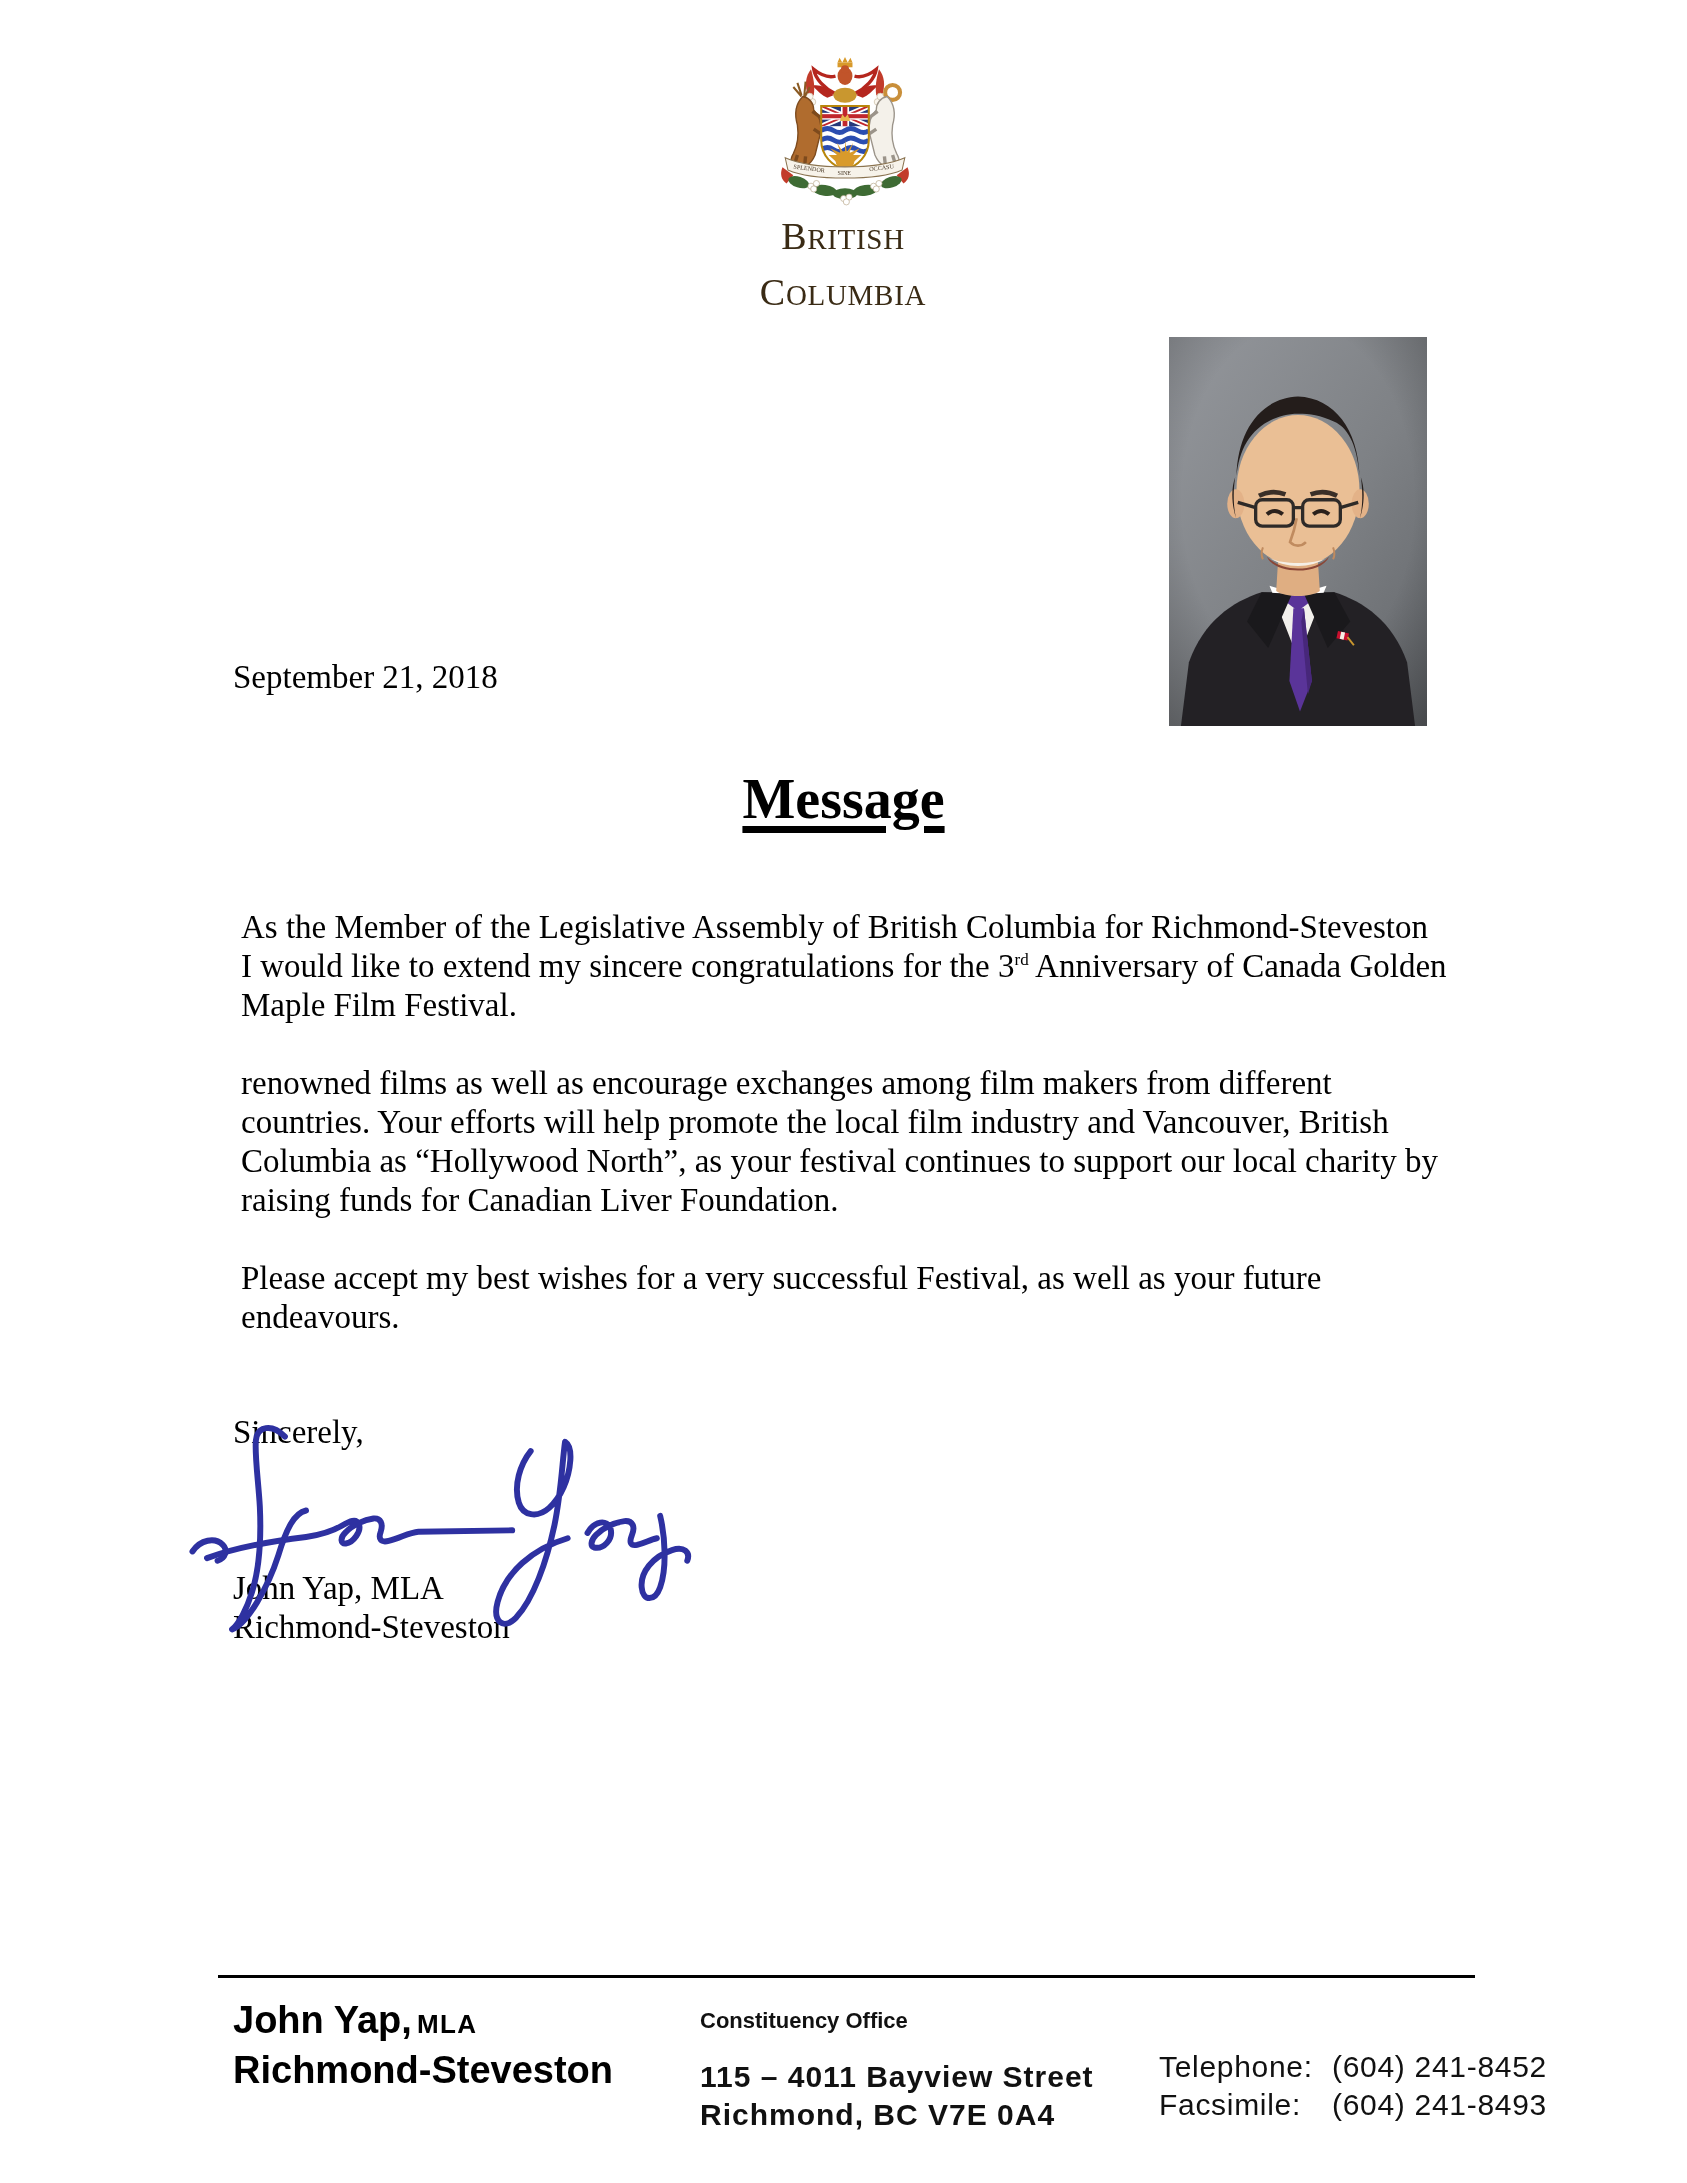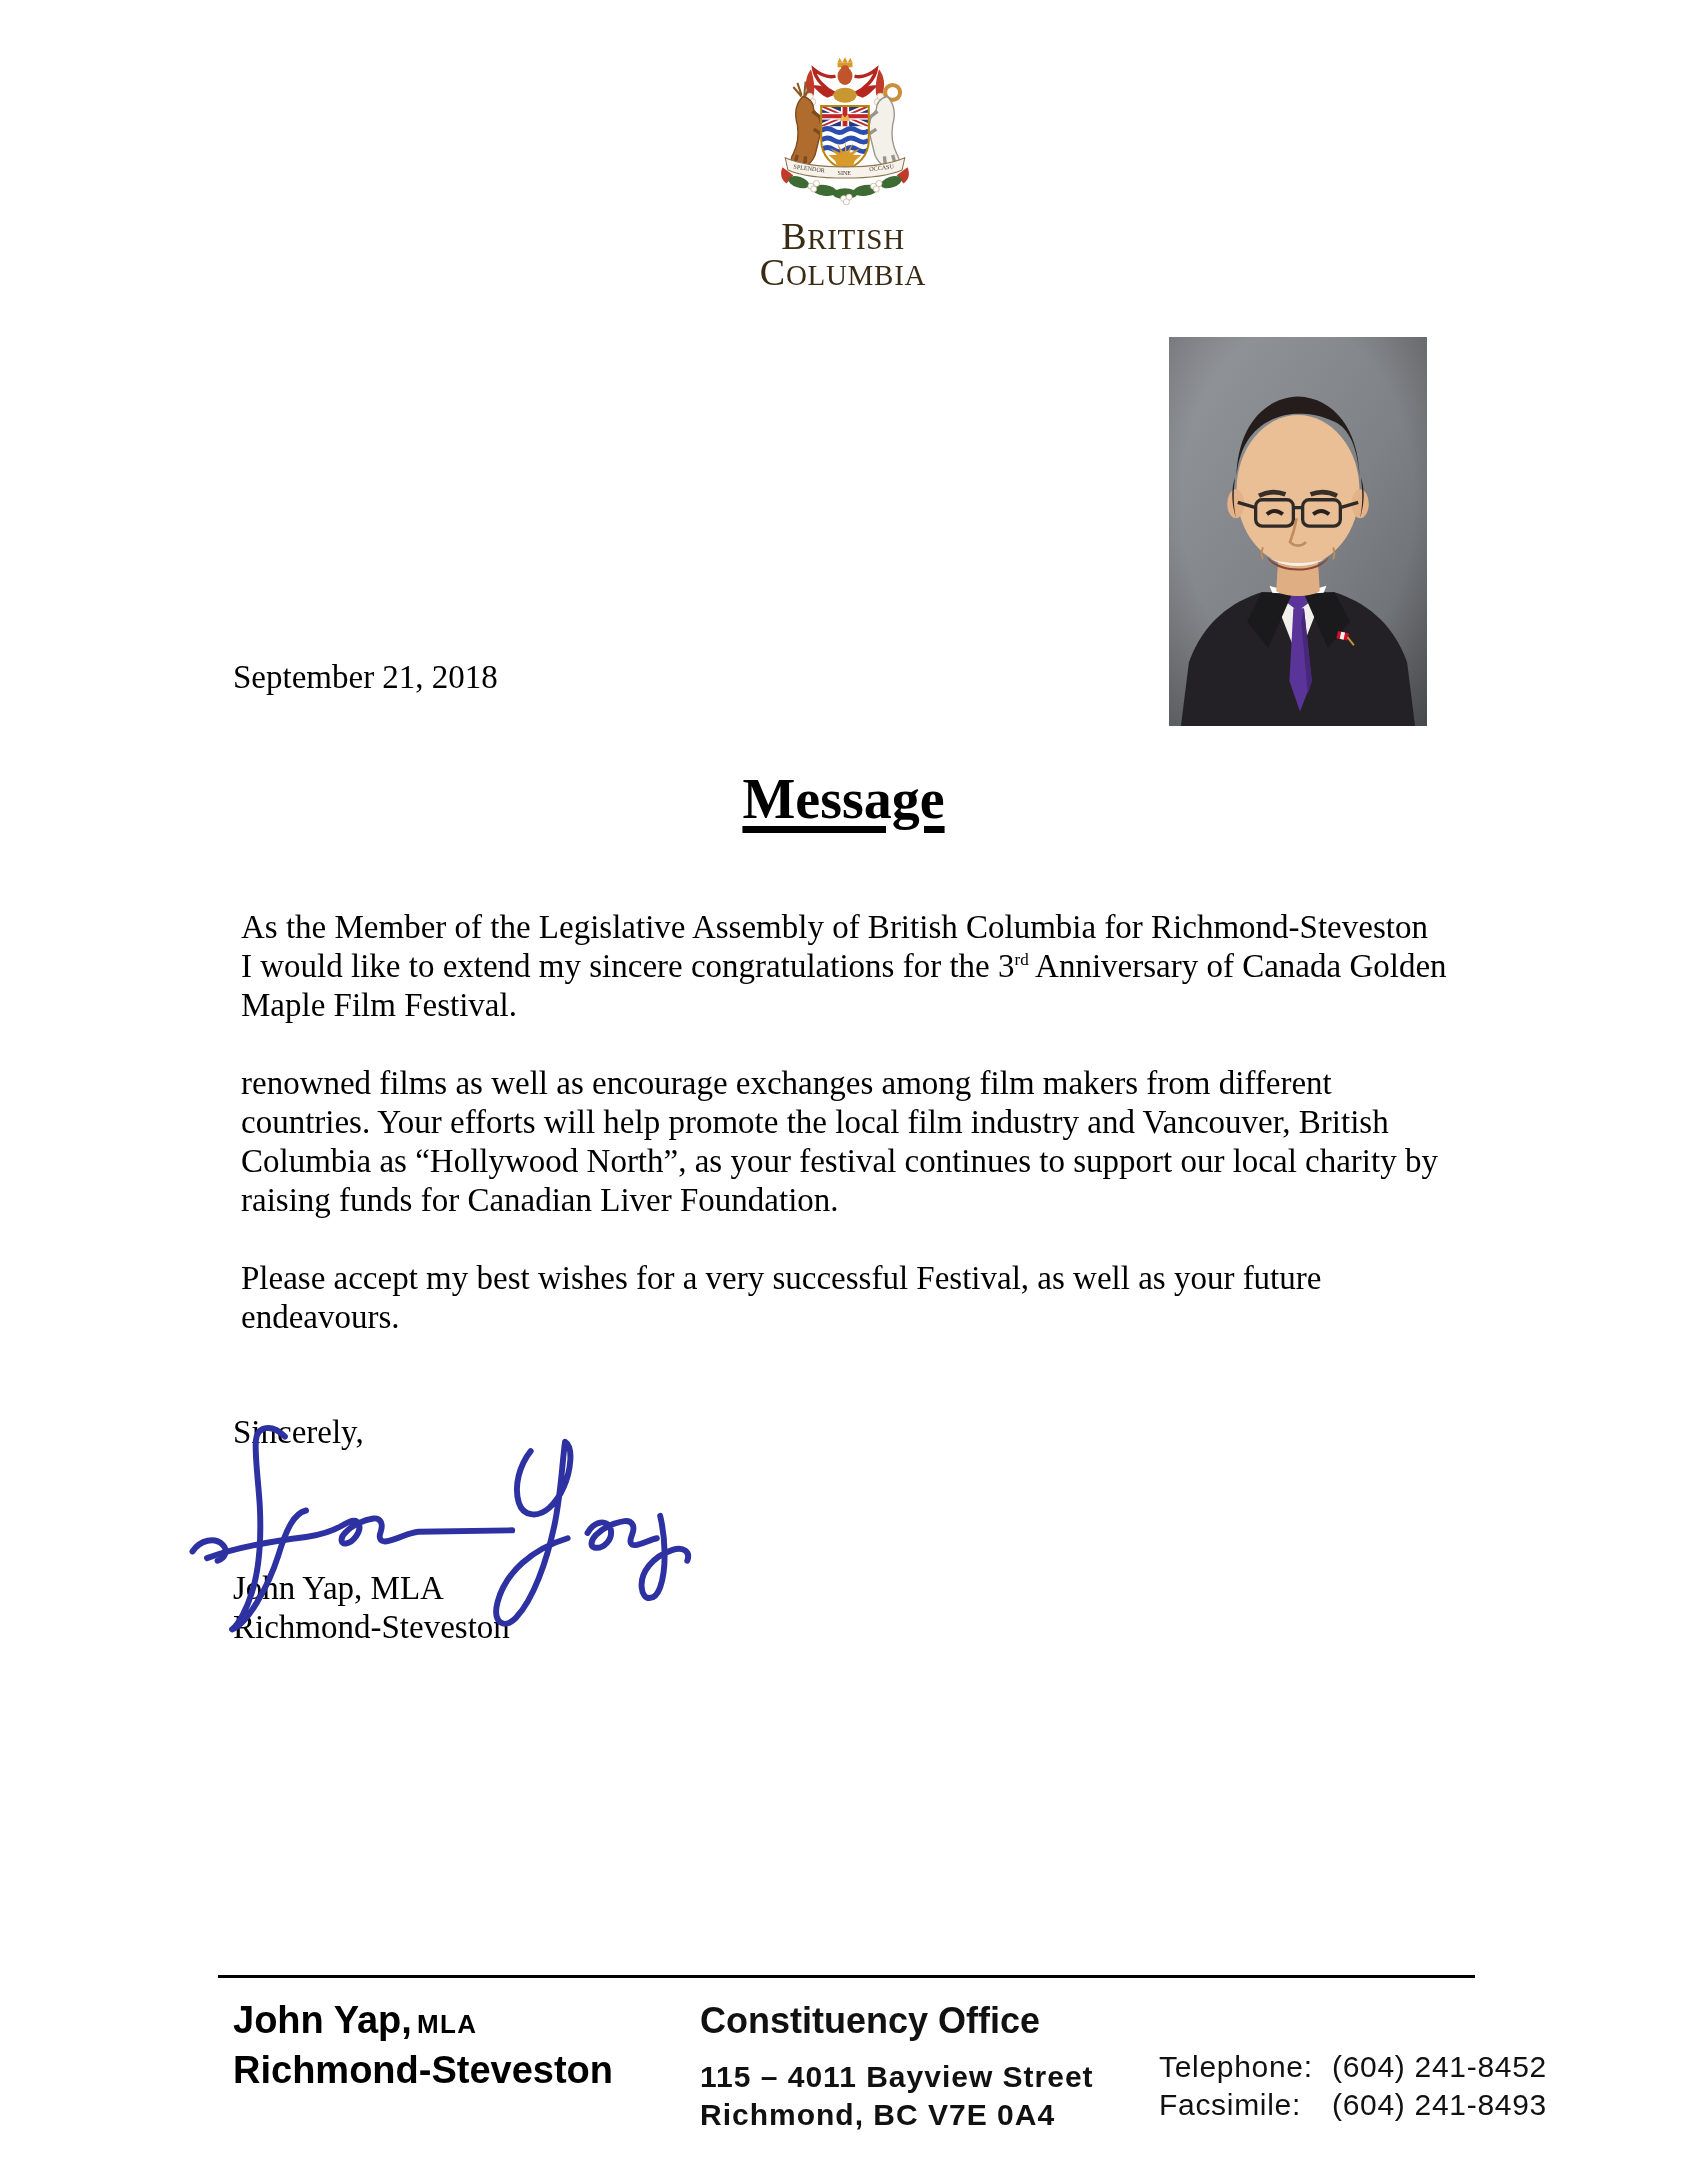--- a/index.html
+++ b/index.html
@@ -43,21 +43,21 @@
   .closing{position:absolute;left:233px;top:1413px;font-size:33px;line-height:39px;}
   .signature{position:absolute;left:187px;top:1422px;width:509px;height:218px;z-index:3;}
   .signer{position:absolute;left:233px;top:1569px;font-size:33px;line-height:39px;}
   
   .footer-rule{position:absolute;left:218px;top:1975px;width:1257px;height:3.3px;background:#000;}
   .f-left{position:absolute;left:233px;top:1997px;font-family:"Liberation Sans", sans-serif;font-weight:bold;color:#000;}
   .f-left .nm{font-size:38px;line-height:46px;}
   .f-left .nm .mla-small{font-size:26px;letter-spacing:1.3px;margin-left:5.3px;}
   .f-left .riding{font-size:38px;line-height:46px;}
   .f-mid{position:absolute;left:700px;top:2003px;font-family:"Liberation Sans", sans-serif;color:#111;}
-  .f-mid .office{font-size:36px;font-weight:bold;line-height:36px;margin-bottom:18.5px;}
+  .f-mid .office{font-size:22px;font-weight:bold;line-height:36px;margin-bottom:18.5px;}
   .f-mid .addr{font-size:30px;line-height:38px;letter-spacing:1px;font-weight:700;}
   .f-right{position:absolute;left:1159px;top:2048px;font-family:"Liberation Sans", sans-serif;color:#111;
            font-size:30px;line-height:38px;letter-spacing:0.7px;font-weight:400;}
   .f-right .lbl{display:inline-block;width:173px;}
 </style>
 </head>
 <body>
 
 <div class="page">
 
@@ -151,21 +151,21 @@
       </g>
       <path d="M22 154 C62 172 158 172 198 154 L194 172 C158 188 62 188 26 172 Z" fill="#f7f3ea" stroke="#8a7350" stroke-width="1.5"></path>
       <text x="34" y="170" font-size="9" fill="#4a3a28" transform="rotate(7 34 170)">SPLENDOR</text>
       <text x="99" y="179" font-size="9" fill="#4a3a28">SINE</text>
       <text x="146" y="174" font-size="9" fill="#4a3a28" transform="rotate(-7 146 174)">OCCASU</text>
     </g>
   </svg>
 
   <div class="wordmark">
     <div class="wm-line" style="text-transform:uppercase;">British</div>
-    <div class="wm-line" style="text-transform:uppercase;">Columbia</div>
+    <div class="wm-line" style="text-transform:uppercase;margin-top:20px;">Columbia</div>
   </div>
 
   <svg class="photo" viewBox="0 0 390 588">
     <defs>
       <linearGradient id="bgG" x1="0" y1="0" x2="1" y2="1">
         <stop offset="0" stop-color="#94979c"></stop>
         <stop offset="0.55" stop-color="#7e8185"></stop>
         <stop offset="1" stop-color="#63666a"></stop>
       </linearGradient>
       <radialGradient id="vign" cx="0.5" cy="0.42" r="0.75">

